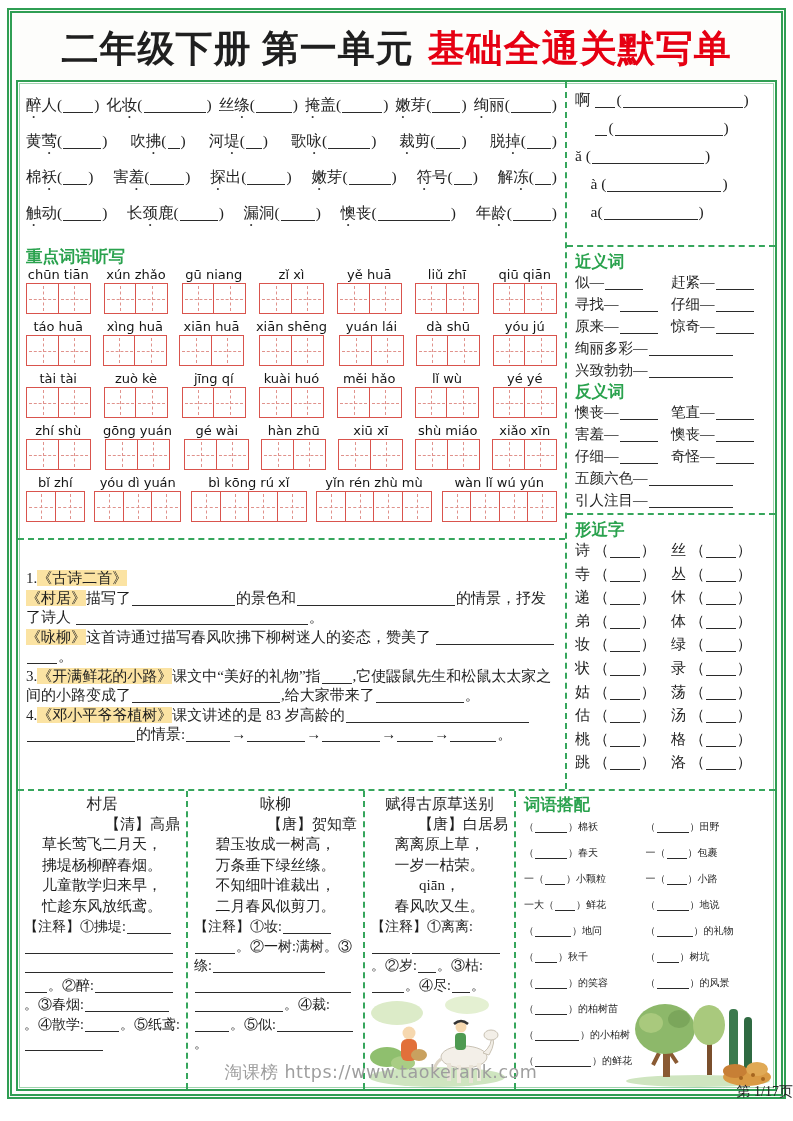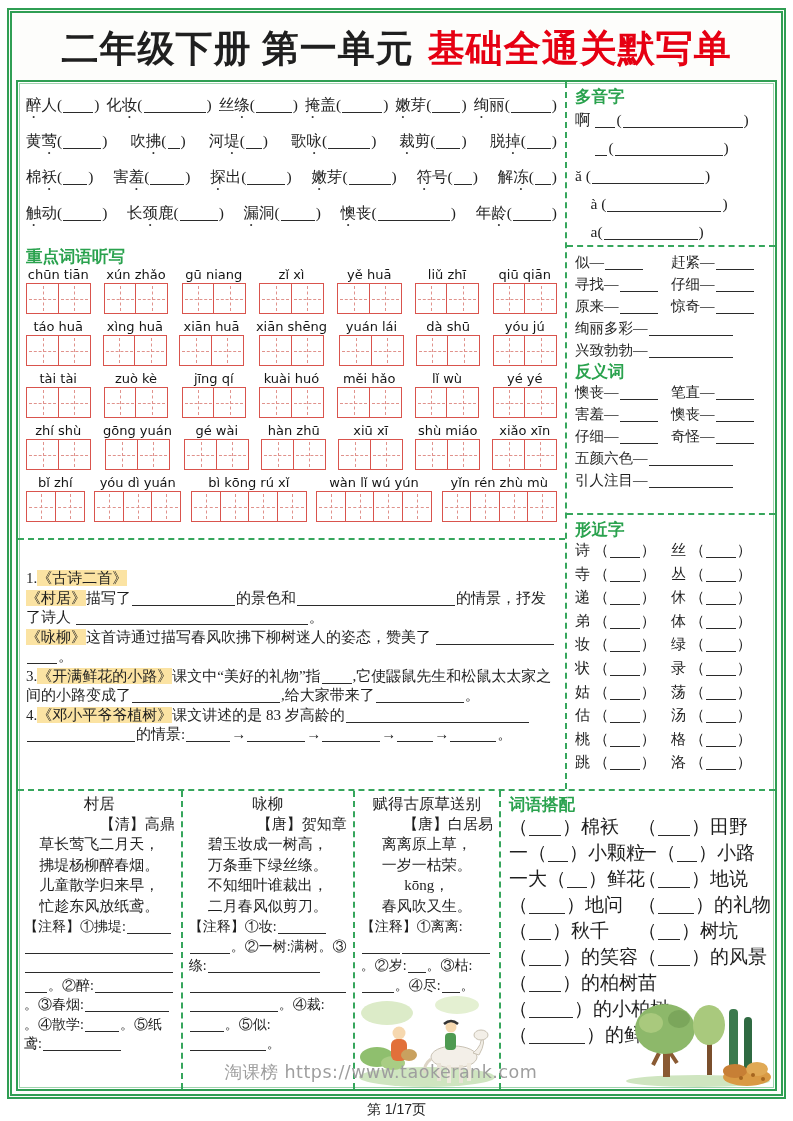--- a/index.html
+++ b/index.html
@@ -47,28 +47,28 @@
   .xj-item { width:50%; }
   
   .bottom-row { height:300px; display:flex; border-top:2px dashed #36a65c; }
   .poem-col { padding:3px 6px 2px; display:flex; flex-direction:column; border-right:2px dashed #36a65c; }
   .poem-col-1 { width:170px; } .poem-col-2 { width:177px; } .poem-col-3 { width:151px; }
   .dapei-col { flex:1; padding:3px 8px 6px; position:relative; border-right:0; }
   .poem-title { text-align:center; font-size:15.5px; line-height:20px; }
   .poem-author { text-align:right; font-size:15px; line-height:20px; }
   .poem-line { text-align:center; font-size:15px; line-height:20.5px; white-space:nowrap; }
   .poem-notes { font-size:14px; line-height:19.5px; margin-top:1px; }
-  .dp-row { display:flex; line-height:26px; font-size:19px; white-space:nowrap; }
+  .dp-row { display:flex; line-height:26px; font-size:10px; white-space:nowrap; }
   .dp-row span.dp-item { width:50%; }
   .dp-row span.dp-single { width:100%; }
   .illus { position:absolute; }
   .illus-horse { left:2px; bottom:2px; }
   .illus-trees { right:2px; bottom:2px; }
   .watermark { position:absolute; left:50%; transform:translateX(-55%); bottom:5px; color:#9e9e9e; font-family:"DejaVu Sans",sans-serif; font-size:17.5px; letter-spacing:0.5px; z-index:6; white-space:nowrap; }
-  .page-num { position:absolute; bottom:2px; left:0; right:0; text-align:center; font-size:14px; color:#222; font-family:Liberation Sans, sans-serif; }
+  .page-num { position:absolute; bottom:20px; left:0; right:0; text-align:right; font-size:14px; color:#222; font-family:Liberation Serif, serif; }
 </style>
 </head>
 <body>
 
 <div class="page">
   <div class="frame">
 
     <div class="title-bar">
       <span>二年级下册 第一单元</span><span class="title-red">基础全通关默写单</span>
     </div>
@@ -338,30 +338,30 @@
                   <div class="px-group">
                     <div class="py">bì kōng rú  xǐ</div>
                     <div class="cells">
                       <div class="cell sm"></div>
                       <div class="cell sm"></div>
                       <div class="cell sm"></div>
                       <div class="cell sm"></div>
                     </div>
                   </div>
                   <div class="px-group">
+                    <div class="py">yǐn rén zhù mù</div>
+                    <div class="cells">
+                      <div class="cell sm"></div>
+                      <div class="cell sm"></div>
+                      <div class="cell sm"></div>
+                      <div class="cell sm"></div>
+                    </div>
+                  </div>
+                  <div class="px-group">
                     <div class="py">wàn lǐ wú yún</div>
-                    <div class="cells">
-                      <div class="cell sm"></div>
-                      <div class="cell sm"></div>
-                      <div class="cell sm"></div>
-                      <div class="cell sm"></div>
-                    </div>
-                  </div>
-                  <div class="px-group">
-                    <div class="py">yǐn rén zhù mù</div>
                     <div class="cells">
                       <div class="cell sm"></div>
                       <div class="cell sm"></div>
                       <div class="cell sm"></div>
                       <div class="cell sm"></div>
                     </div>
                   </div>
                 </div>
               </div>
           </section>
@@ -371,30 +371,30 @@
                 <div class="q-p"><span class="hl">《村居》</span>描写了<span class="blank" style="width: 103px;"></span>的景色和<span class="blank" style="width: 158px;"></span>的情景，抒发了诗人 <span class="blank" style="width: 232px;"></span>。</div>
                 <div class="q-p"><span class="hl">《咏柳》</span>这首诗通过描写春风吹拂下柳树迷人的姿态，赞美了 <span class="blank" style="width: 118px;"></span><span class="blank" style="width: 30px;"></span>。</div>
                 <div class="q-p">3.<span class="hl">《开满鲜花的小路》</span>课文中“美好的礼物”指<span class="blank" style="width: 30px;"></span>,它使鼹鼠先生和松鼠太太家之间的小路变成了<span class="blank" style="width: 148px;"></span>,给大家带来了<span class="blank" style="width: 88px;"></span>。</div>
                 <div class="q-p">4.<span class="hl">《邓小平爷爷植树》</span>课文讲述的是 83 岁高龄的<span class="blank" style="width: 183px;"></span><span class="blank" style="width: 108px;"></span>的情景:<span class="blank" style="width: 44px;"></span>→<span class="blank" style="width: 58px;"></span>→<span class="blank" style="width: 58px;"></span>→<span class="blank" style="width: 36px;"></span>→<span class="blank" style="width: 46px;"></span>。</div>
               </div>
           </section>
         </div>
 
         <div class="col-right">
           <section class="sec-duoyin">
-            <div class="sec-h">多音字</div>
             <div>
                 <div class="seg-line">啊 <span class="blank" style="width: 20px;"></span>(<span class="blank" style="width: 120px;"></span>)</div>
                 <div class="seg-line">　 <span class="blank" style="width: 12px;"></span>(<span class="blank" style="width: 108px;"></span>)</div>
                 <div class="seg-line"> ǎ (<span class="blank" style="width: 112px;"></span>)</div>
                 <div class="seg-line">　à (<span class="blank" style="width: 114px;"></span>)</div>
                 <div class="seg-line">　a(<span class="blank" style="width: 94px;"></span>)</div>
               </div>
           </section>
           <section class="sec-jinfan">
+            <div class="sec-h">近义词</div>
             <div>
                 <div class="pair-row">
                   <span>似—<span class="blank" style="width: 38px;"></span></span>
                   <span>赶紧—<span class="blank" style="width: 38px;"></span></span>
                 </div>
                 <div class="pair-row">
                   <span>寻找—<span class="blank" style="width: 38px;"></span></span>
                   <span>仔细—<span class="blank" style="width: 38px;"></span></span>
                 </div>
                 <div class="pair-row">
@@ -492,21 +492,21 @@
               <div class="poem-line">二月春风似剪刀。</div>
             </div>
           <div class="poem-notes">【注释】①妆:<span class="blank" style="width: 48px;"></span><span class="blank" style="width: 40px;"></span>。②一树:满树。③绦:<span class="blank" style="width: 112px;"></span><span class="blank" style="width: 156px;"></span><span class="blank" style="width: 88px;"></span>。④裁:<span class="blank" style="width: 34px;"></span>。⑤似:<span class="blank" style="width: 76px;"></span>。</div>
         </div>
         <div class="poem-col poem-col-3" style="position:relative;">
           <div class="poem-title" style="white-space:nowrap;">赋得古原草送别</div>
           <div class="poem-author">【唐】白居易</div>
           <div>
               <div class="poem-line">离离原上草，</div>
               <div class="poem-line">一岁一枯荣。</div>
-              <div class="poem-line">kōng，</div>
+              <div class="poem-line">qiān，</div>
               <div class="poem-line">春风吹又生。</div>
             </div>
           <div class="poem-notes">【注释】①离离:<span class="blank" style="width: 38px;"></span><span class="blank" style="width: 88px;"></span>。②岁:<span class="blank" style="width: 18px;"></span>。③枯:<span class="blank" style="width: 32px;"></span>。④尽:<span class="blank" style="width: 18px;"></span>。</div>
           <svg class="illus illus-horse" width="140" height="104" viewBox="0 0 140 104">
             <ellipse cx="70" cy="94" rx="68" ry="10" fill="#cfe5c0"></ellipse>
             <ellipse cx="30" cy="30" rx="26" ry="12" fill="#dcebc8"></ellipse>
             <ellipse cx="100" cy="22" rx="22" ry="9" fill="#e4f0d2"></ellipse>
             <ellipse cx="20" cy="74" rx="17" ry="10" fill="#8fbf6e"></ellipse>
             <ellipse cx="36" cy="80" rx="12" ry="7" fill="#a9cd84"></ellipse>
             <circle cx="42" cy="50" r="6.5" fill="#f6d8af"></circle>
@@ -526,20 +526,24 @@
           </svg>
         </div>
         <div class="dapei-col">
           <div class="sec-h">词语搭配</div>
           <div>
               <div class="dp-row">
                 <span class="dp-item">（<span class="blank" style="width: 32px;"></span>）棉袄</span>
                 <span class="dp-item">（<span class="blank" style="width: 32px;"></span>）田野</span>
               </div>
               <div class="dp-row">
+                <span class="dp-item">（<span class="blank" style="width: 32px;"></span>）春天</span>
+                <span class="dp-item">一（<span class="blank" style="width: 20px;"></span>）包裹</span>
+              </div>
+              <div class="dp-row">
                 <span class="dp-item">一（<span class="blank" style="width: 20px;"></span>）小颗粒</span>
                 <span class="dp-item">一（<span class="blank" style="width: 20px;"></span>）小路</span>
               </div>
               <div class="dp-row">
                 <span class="dp-item">一大（<span class="blank" style="width: 20px;"></span>）鲜花</span>
                 <span class="dp-item">（<span class="blank" style="width: 32px;"></span>）地说</span>
               </div>
               <div class="dp-row">
                 <span class="dp-item">（<span class="blank" style="width: 36px;"></span>）地问</span>
                 <span class="dp-item">（<span class="blank" style="width: 36px;"></span>）的礼物</span>

